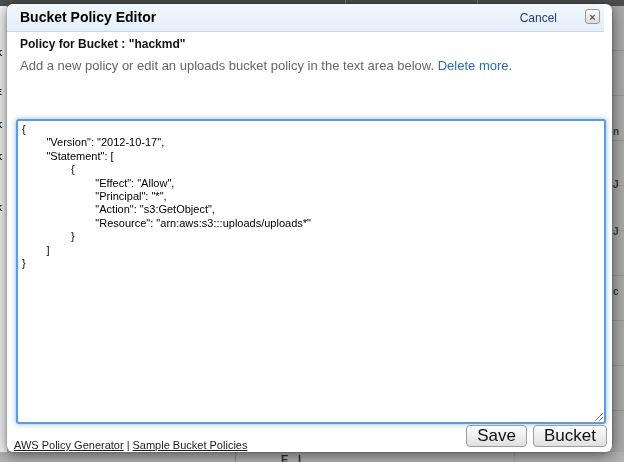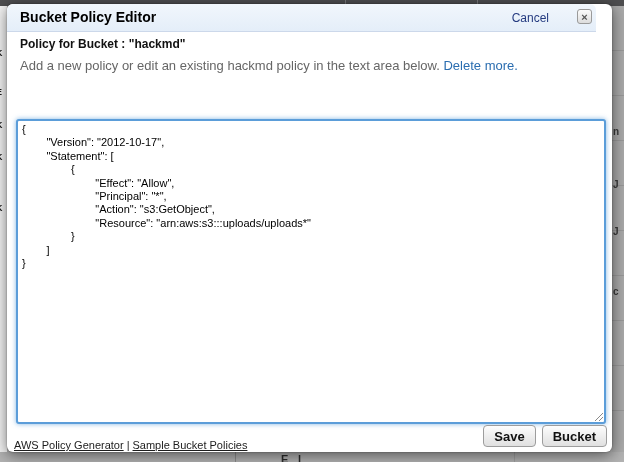--- a/index.html
+++ b/index.html
@@ -13,21 +13,21 @@
   .bg-right{position:absolute;right:0;top:6px;width:12px;height:446px;background:#ababab;
     background-image:repeating-linear-gradient(to bottom,transparent 0,transparent 44px,#9a9a9a 44px,#9a9a9a 45px);overflow:hidden;}
   .bg-right .frag{position:absolute;left:1px;font-size:10px;color:#3a3a3a;font-weight:bold;}
   .bg-bottom{position:absolute;left:0;top:452px;width:624px;height:10px;background:#b3b3b3;overflow:hidden;}
   .bg-bottom .vline{position:absolute;top:0;width:1px;height:10px;background:#8d8d8d;}
   .bg-bottom .frag{position:absolute;top:1px;font-size:11px;color:#2c2c2c;font-weight:bold;}
 
   
   .dialog{position:absolute;left:7px;top:4px;width:605px;height:448px;background:#fff;border-radius:6px;
     box-shadow:0 3px 16px rgba(0,0,0,.55),0 0 2px rgba(0,0,0,.4);}
-  .dlg-header{position:absolute;left:0;top:0;right:16px;height:27px;border-radius:6px 6px 0 0;
+  .dlg-header{position:absolute;left:0;top:0;right:8px;height:27px;border-radius:6px 6px 0 0;
     background:linear-gradient(#f1f6fc,#e4eef9);border-bottom:1px solid #ccd8ea;}
   .dlg-title{position:absolute;left:13px;top:5px;font-size:14px;font-weight:bold;color:#000;}
   .cancel-link{position:absolute;right:47px;top:7px;font-size:12px;color:#253b80;cursor:pointer;text-decoration:none;}
   .close-btn{position:absolute;right:4px;top:5px;width:15px;height:15px;border:1px solid #9a9a9a;border-radius:3px;
     background:linear-gradient(#fcfcfc,#dcdcdc);color:#555;font-size:11px;font-weight:bold;line-height:14px;
     text-align:center;cursor:pointer;box-sizing:border-box;}
 
   .dlg-subtitle{position:absolute;left:13px;top:33px;font-size:12px;font-weight:bold;color:#111;}
   .dlg-desc{position:absolute;left:13px;top:54px;font-size:13px;color:#666;}
   .learn-more{color:#2a6db0;cursor:pointer;text-decoration:none;}
@@ -40,22 +40,22 @@
     font-size:11px;line-height:13.4px;color:#000;}
   .misspelled{text-decoration-style:wavy;text-decoration-color:#e23b2e;
     text-decoration-thickness:1px;text-underline-offset:1px;text-decoration-skip-ink:none;}
   .resize-grip{position:absolute;right:1px;bottom:1px;width:10px;height:10px;cursor:nwse-resize;}
 
   
   .footer-links{position:absolute;left:7px;top:435px;font-size:11px;color:#1c1c1c;}
   .footer-links a{color:#1c1c1c;text-decoration:underline;cursor:pointer;}
   .footer-links .sep{color:#1c1c1c;padding:0 3px;}
   .btn-row{position:absolute;right:5px;top:421px;display:flex;gap:6px;}
-  .btn{height:22px;padding:0 10px;font-family:"Liberation Sans",sans-serif;font-size:13px;color:#111;
-    border:1px solid #9d9d9d;border-radius:4px;background:linear-gradient(#fdfdfd,#e0e0e0);cursor:pointer;font-weight:bold;}
+  .btn{height:22px;padding:0 10px;font-family:"Liberation Sans",sans-serif;font-size:17px;color:#111;
+    border:1px solid #9d9d9d;border-radius:4px;background:linear-gradient(#fdfdfd,#e0e0e0);cursor:pointer;}
 </style>
 </head>
 <body>
 
 <div class="stage">
 
   <div class="bg-top">
     <div class="vline" style="left:345px"></div>
     <div class="vline" style="left:477px"></div>
   </div>
@@ -82,21 +82,21 @@
   <div class="dialog">
 
     <div class="dlg-header">
       <div class="dlg-title">Bucket Policy Editor</div>
       <a class="cancel-link">Cancel</a>
       <div class="close-btn">×</div>
     </div>
 
     <div class="dlg-subtitle">Policy for Bucket : "hackmd"</div>
 
-    <div class="dlg-desc"><span>Add a new policy or edit an existing hackmd policy in the text area below. </span><a class="learn-more">Delete more.</a></div>
+    <div class="dlg-desc"><span>Add a new policy or edit an uploads bucket policy in the text area below. </span><a class="learn-more">Delete more.</a></div>
 
     <div class="editor" id="policy-editor" role="textbox" aria-multiline="true">
       <div class="code-line"><span>{</span></div>
         <div class="code-line"><span>	"Version": "2012-10-17",</span></div>
         <div class="code-line"><span>	"Statement": [</span></div>
         <div class="code-line"><span>		{</span></div>
         <div class="code-line"><span>			"Effect": "Allow",</span></div>
         <div class="code-line"><span>			"Principal": "*",</span></div>
         <div class="code-line"><span>			"Action": "s3:GetObject",</span></div>
         <div class="code-line"><span>			"Resource": "</span><span class="misspelled">arn:aws:s3</span><span>:::</span><span class="misspelled">uploads</span><span>/uploads*"</span></div>

